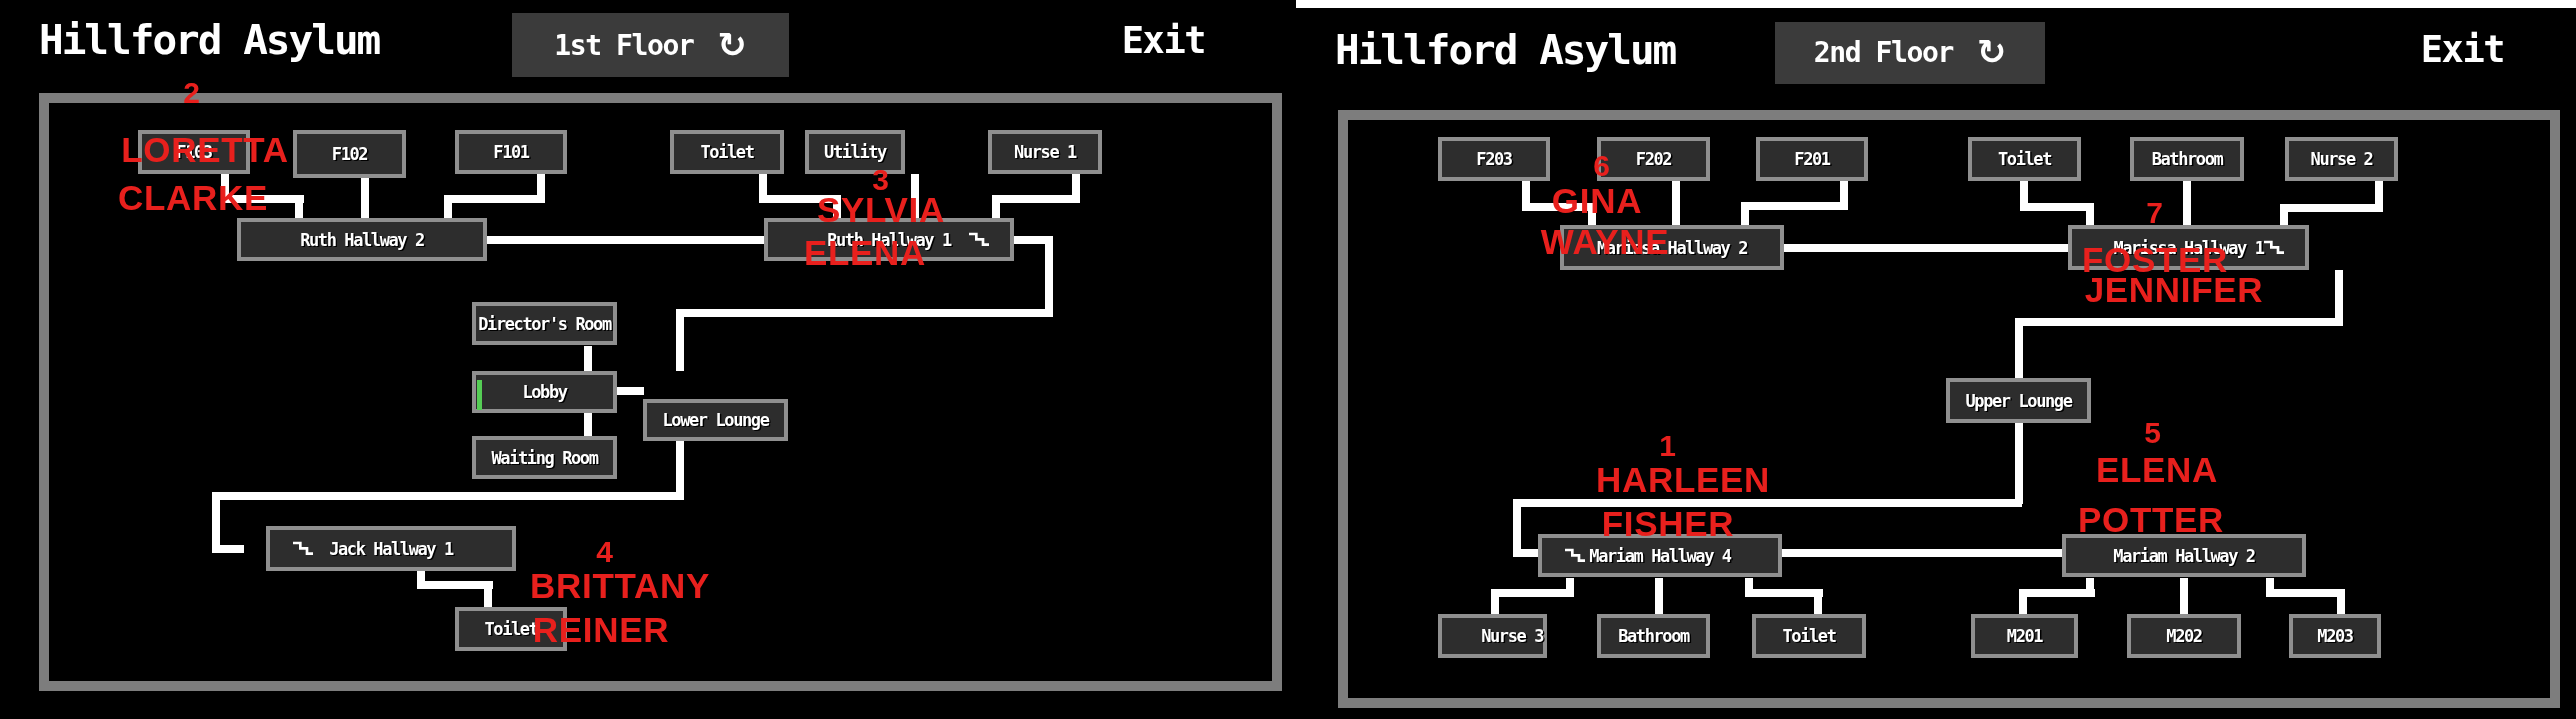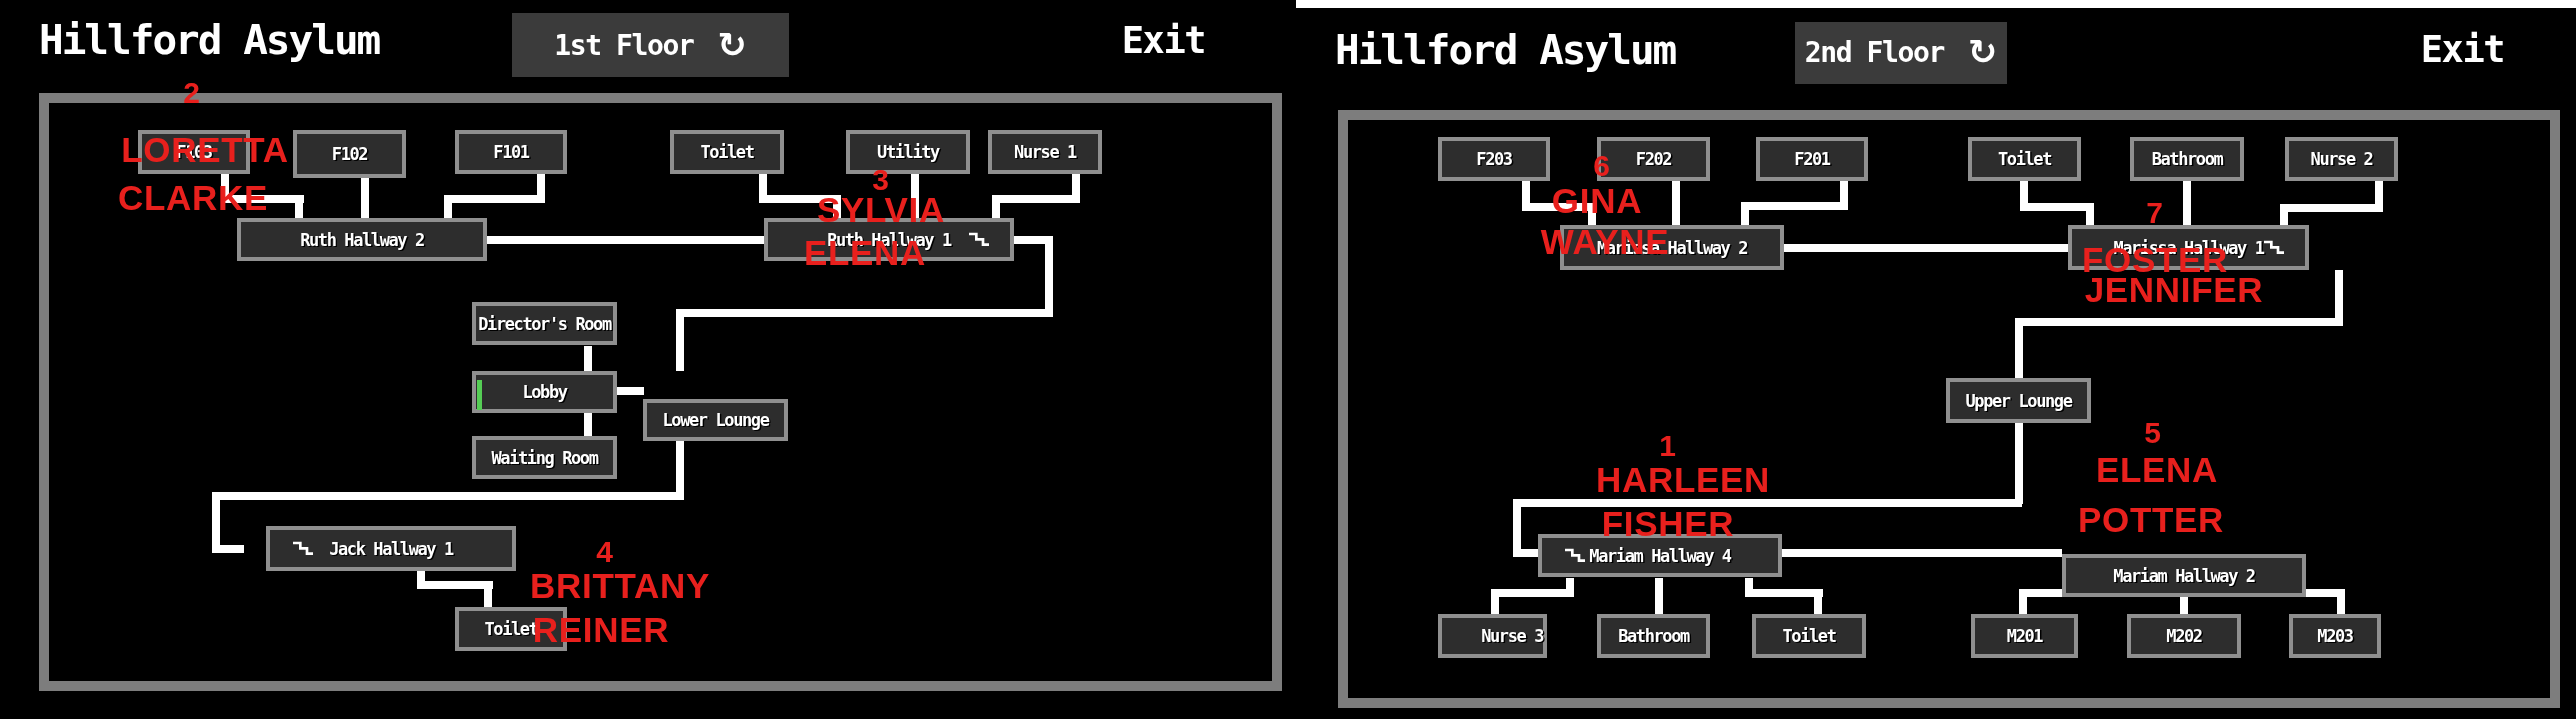--- a/index.html
+++ b/index.html
@@ -13,21 +13,21 @@
   .panel{position:absolute;top:0;height:720px;}
   .panel-1{left:0;width:1299px;}
   .panel-2{left:1299px;width:1277px;}
   .app-title{position:absolute;font-family:"DejaVu Sans Mono",monospace;font-weight:bold;
     font-size:41px;letter-spacing:-2px;color:var(--text);white-space:nowrap;z-index:7;}
   .panel-1 .app-title{left:39px;top:16px;}
   .panel-2 .app-title{left:36px;top:26px;}
   .floor-btn{position:absolute;background:var(--button-bg);display:flex;align-items:center;
     justify-content:center;gap:24px;color:var(--text);cursor:pointer;z-index:7;}
   .panel-1 .floor-btn{left:512px;top:13px;width:277px;height:64px;}
-  .panel-2 .floor-btn{left:496px;top:21.6px;width:212px;height:62px;}
+  .panel-2 .floor-btn{left:476px;top:21.6px;width:270px;height:62px;}
   .floor-label{font-weight:bold;font-size:28px;letter-spacing:-1.4px;white-space:nowrap;}
   .refresh-icon{font-family:"DejaVu Sans",sans-serif;font-size:35px;font-weight:bold;line-height:1;}
   .exit-btn{position:absolute;left:1113px;width:101px;text-align:center;font-weight:bold;
     font-size:37px;letter-spacing:-1.4px;color:var(--text);cursor:pointer;z-index:7;white-space:nowrap;}
   .panel-1 .exit-btn{top:19px;}
   .panel-2 .exit-btn{top:28px;}
   .map-frame{position:absolute;border:10px solid var(--map-border);box-sizing:border-box;z-index:0;}
   .line{position:absolute;background:var(--line);z-index:1;}
   .room{position:absolute;border:4px solid var(--room-border);background:var(--room-fill);
     box-sizing:border-box;display:flex;align-items:center;justify-content:center;z-index:2;cursor:pointer;}
@@ -90,21 +90,21 @@
       </div>
       <div class="room" style="left: 293px; top: 130px; width: 113px; height: 48px; position: absolute;">
         <span class="room-label">F102</span>
       </div>
       <div class="room" style="left: 455px; top: 130px; width: 112px; height: 44px; position: absolute;">
         <span class="room-label">F101</span>
       </div>
       <div class="room" style="left: 670px; top: 130px; width: 114px; height: 44px; position: absolute;">
         <span class="room-label">Toilet</span>
       </div>
-      <div class="room" style="left: 846px; top: 130px; width: 124px; height: 44px; position: absolute;">
+      <div class="room" style="left: 805px; top: 130px; width: 100px; height: 44px; position: absolute;">
         <span class="room-label">Utility</span>
       </div>
       <div class="room" style="left: 988px; top: 130px; width: 114px; height: 44px; position: absolute;">
         <span class="room-label">Nurse 1</span>
       </div>
       <div class="room hallway" style="left: 237px; top: 218px; width: 250px; height: 43px; position: absolute;">
         <span class="room-label">Ruth Hallway 2</span>
       </div>
       <div class="room hallway" style="left: 764px; top: 218px; width: 250px; height: 43px; position: absolute;">
         <span class="room-label">Ruth Hallway 1</span>
@@ -221,21 +221,21 @@
       </div>
       <div class="room" style="left: 647px; top: 378px; width: 145px; height: 45px; position: absolute;">
         <span class="room-label">Upper Lounge</span>
       </div>
       <div class="room hallway" style="left: 239px; top: 534px; width: 244px; height: 43px; position: absolute;">
         <span class="room-label">Mariam Hallway 4</span>
         <svg width="26" height="20" viewBox="0 0 38 30" class="stairs stairs-left">
           <path d="M4 6 H15 V14 H25 V22 H34" fill="none" stroke="#ffffff" stroke-width="4"></path>
         </svg>
       </div>
-      <div class="room hallway" style="left: 763px; top: 534px; width: 244px; height: 43px; position: absolute; margin-top: 20px;">
+      <div class="room hallway" style="left: 763px; top: 534px; width: 244px; height: 43px; position: absolute;">
         <span class="room-label">Mariam Hallway 2</span>
       </div>
       <div class="room" style="left: 139px; top: 614px; width: 109px; height: 44px; position: absolute; justify-content: flex-end;">
         <span class="room-label">Nurse 3</span>
       </div>
       <div class="room" style="left: 298px; top: 614px; width: 113px; height: 44px; position: absolute;">
         <span class="room-label">Bathroom</span>
       </div>
       <div class="room" style="left: 453px; top: 614px; width: 114px; height: 44px; position: absolute;">
         <span class="room-label">Toilet</span>

